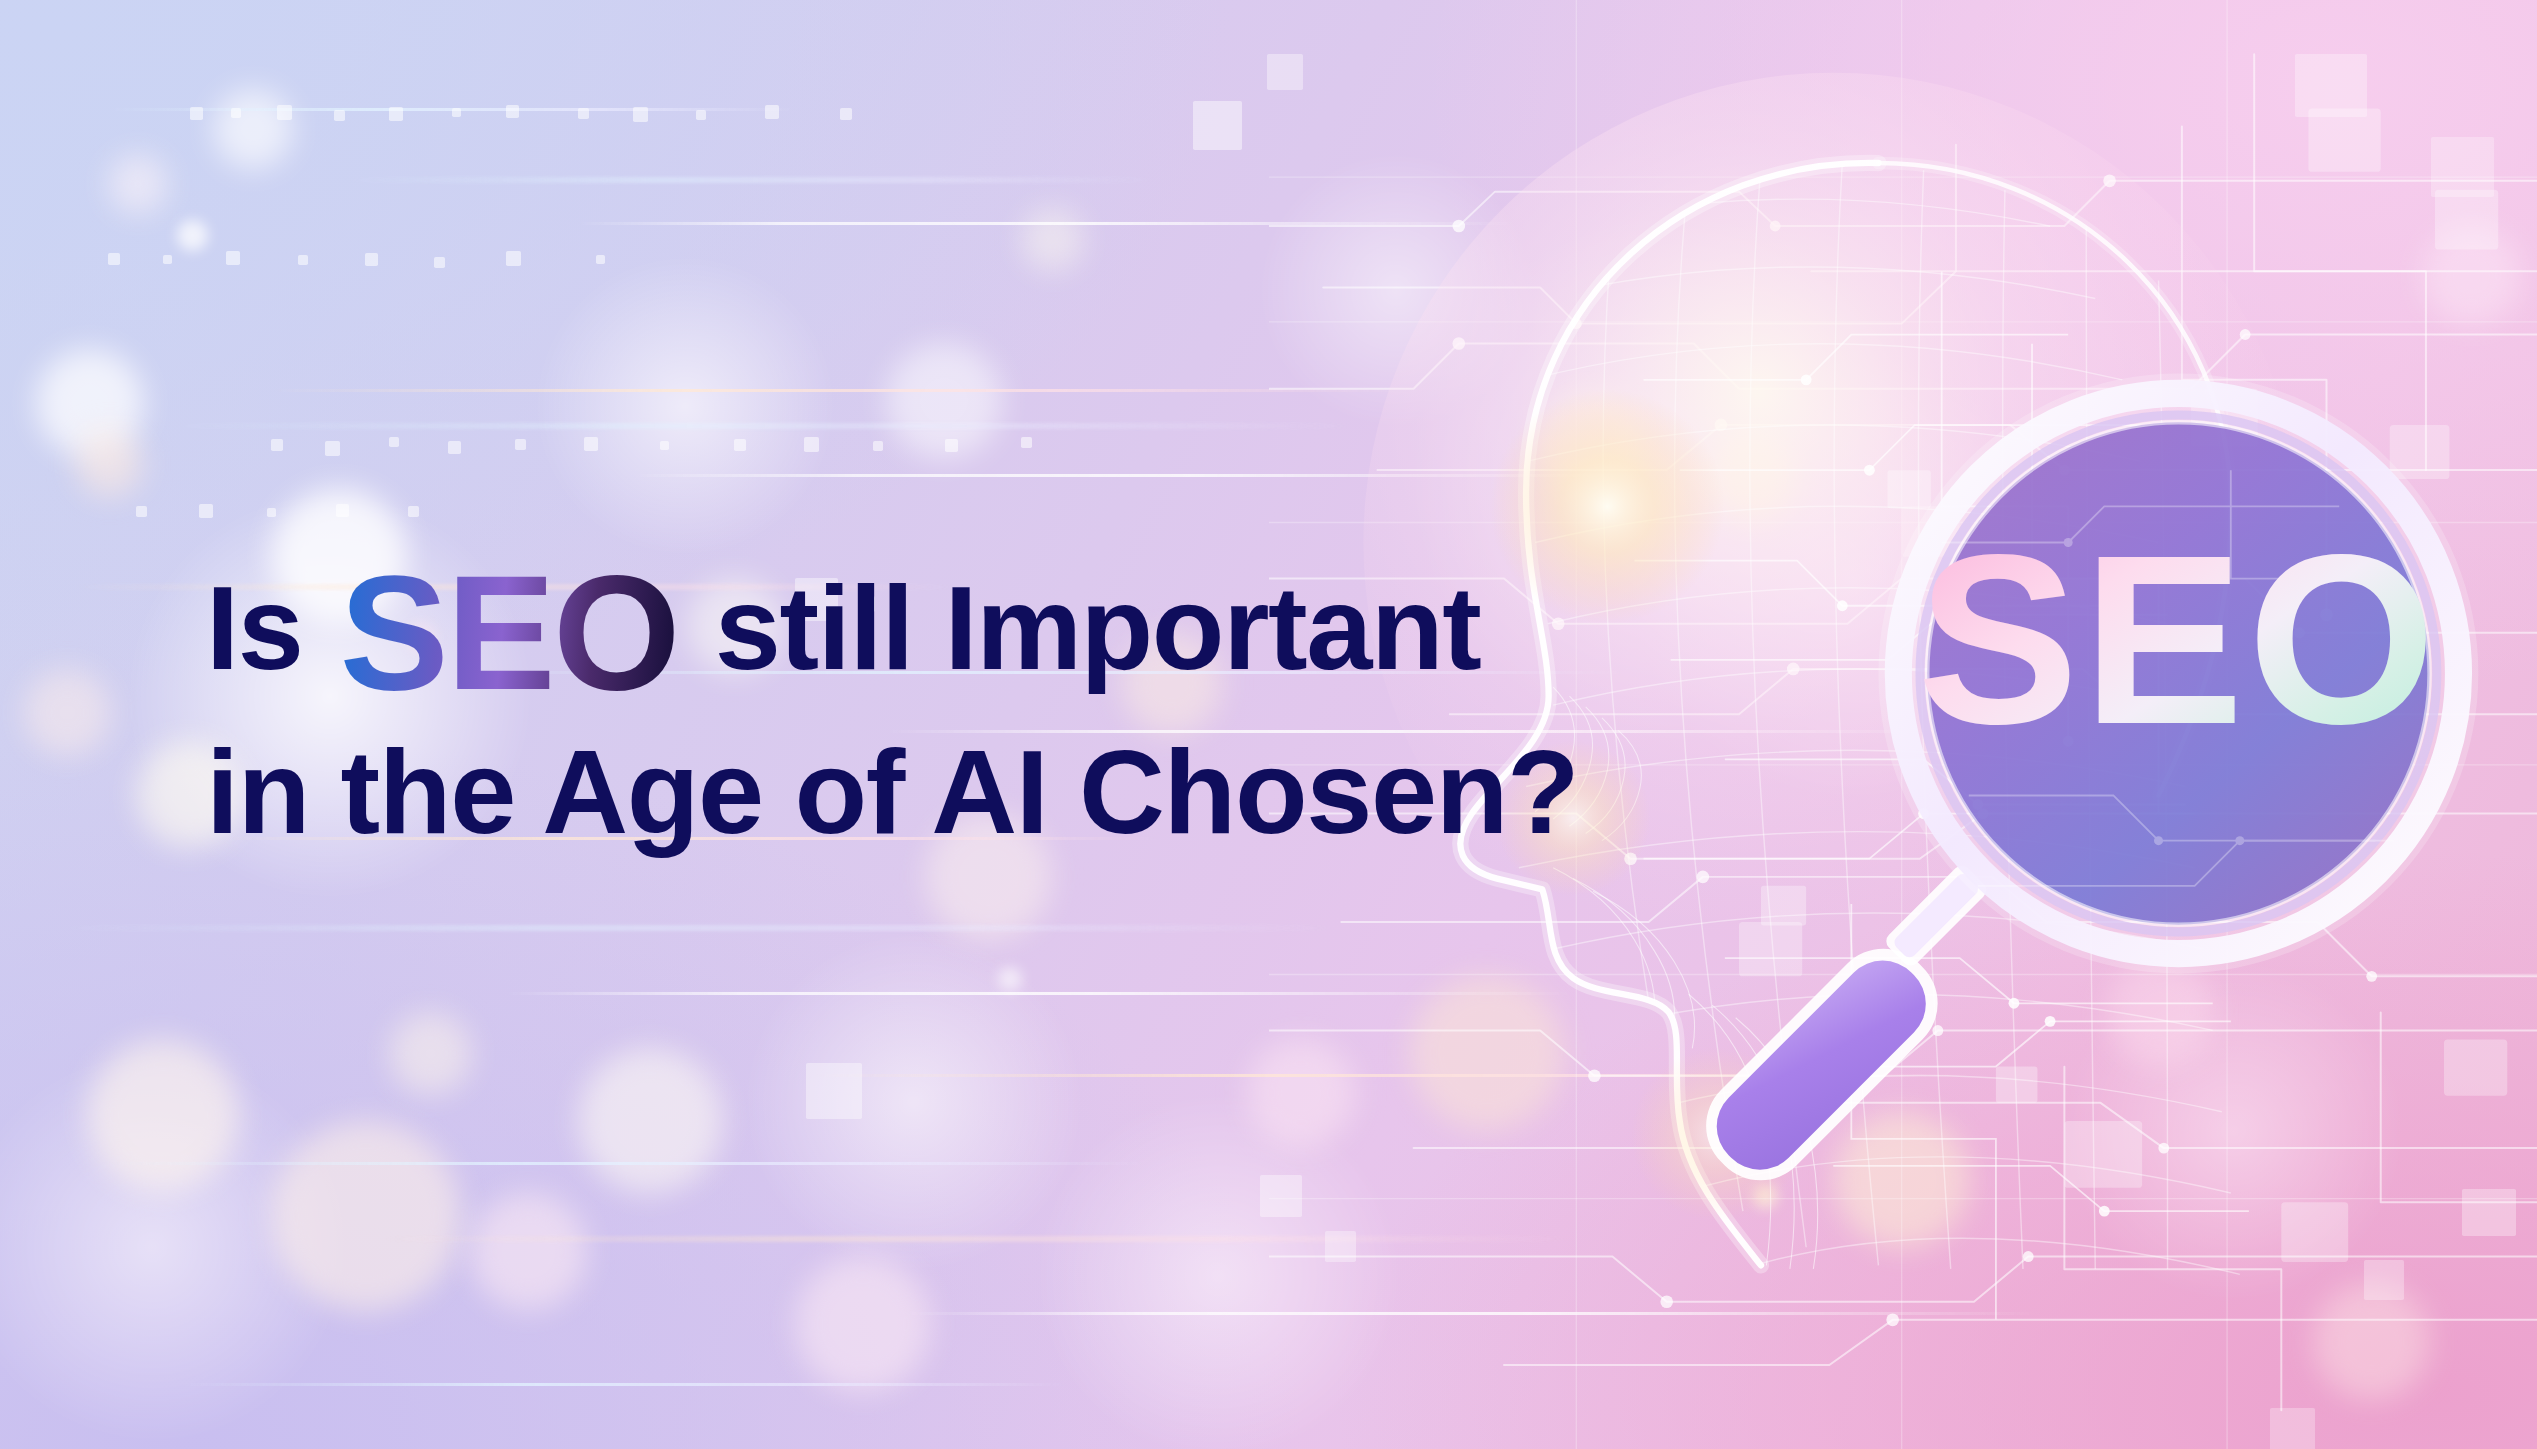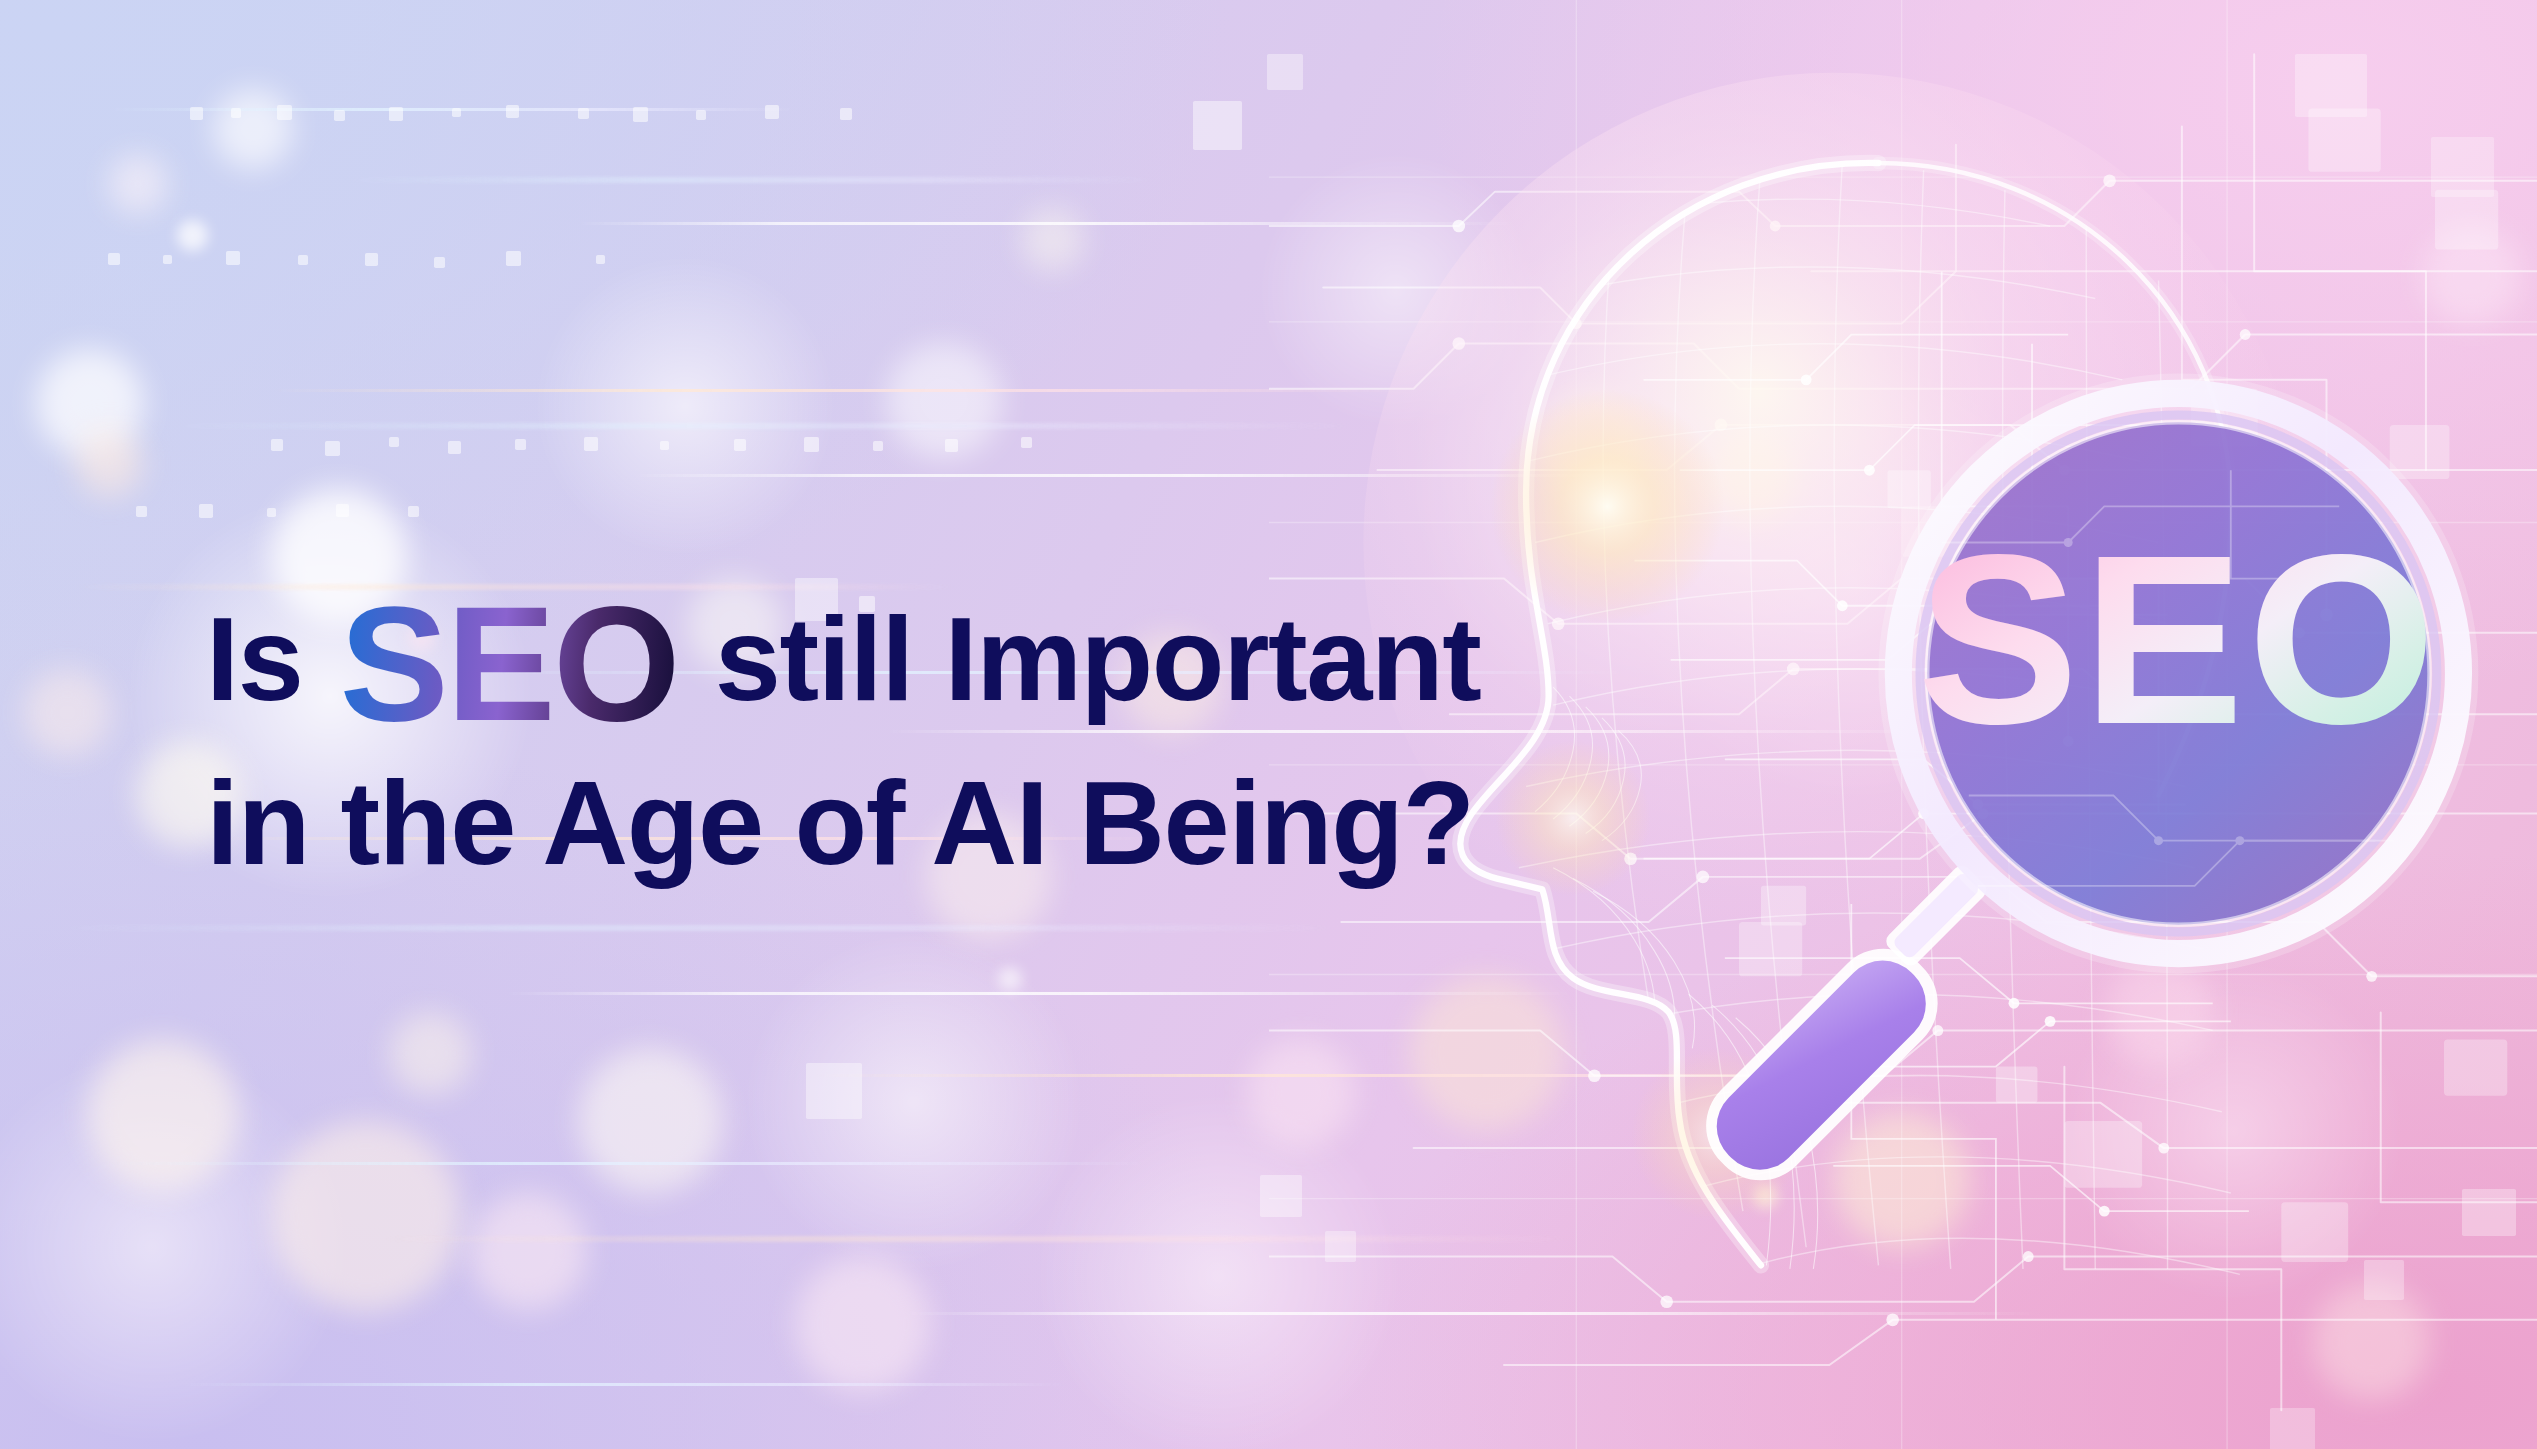--- a/index.html
+++ b/index.html
@@ -59,21 +59,21 @@
 
   
   .circuit{ left:50%; right:0; }
   .circuit svg{ width:100%; height:100%; display:block; }
 
   
   .art{ position:absolute; right:0; top:0; width:1283px; height:1450px; pointer-events:none; }
   .art svg{ width:100%; height:100%; display:block; }
 
   
-  .copy{ position:absolute; left:206px; top:546px; width:1356px;margin-top:31px; }
+  .copy{ position:absolute; left:206px; top:546px; width:1356px; }
 
   .headline{
     font-size:119px; font-weight:700; line-height:1.06;
     letter-spacing:-1.4px; color:#0f0d5c; white-space:nowrap;
   }
   .headline .line2{ margin-top:9px; }
 
   .seo-word{
     font-size:164px; font-weight:700; letter-spacing:-2.7px;
     vertical-align:-20px; padding:0 5.4px;
@@ -460,18 +460,18 @@
     </svg>
   </div>
 
   <div class="copy">
     <h1 class="headline">
       <div class="line1">
         <span>Is</span>
         <span class="seo-word"><span class="g">SEO</span></span>
         <span>still Important</span>
       </div>
-      <div class="line2">in the Age of AI Being?</div>
+      <div class="line2">in the Age of AI Chosen?</div>
     </h1>
   </div>
 
 </div>
 
 
 </body></html>

